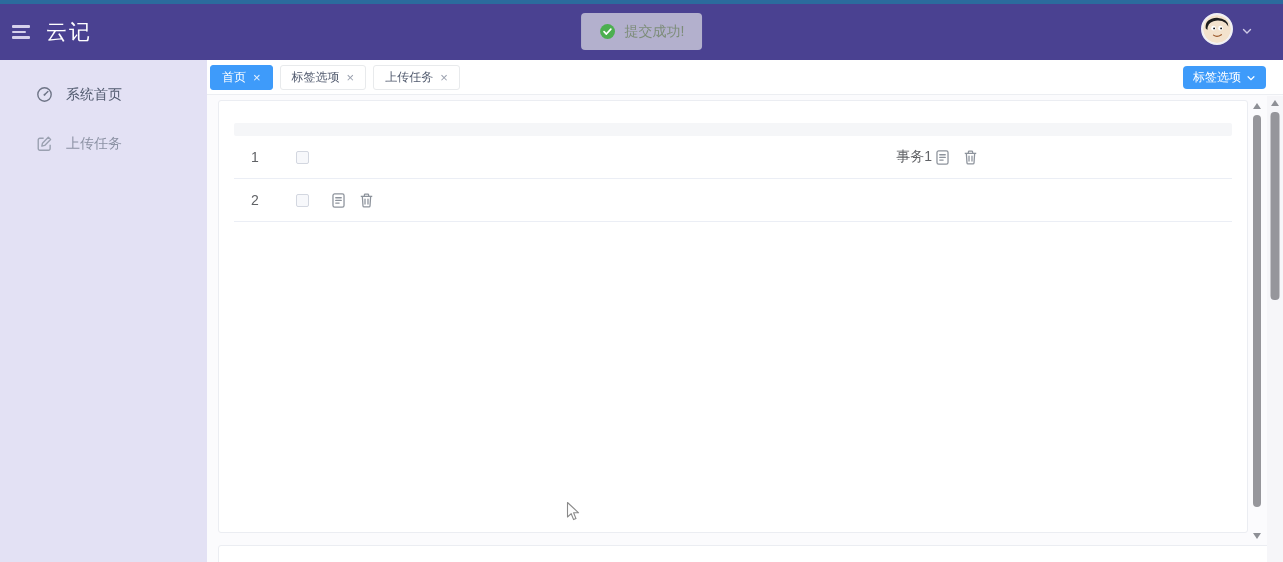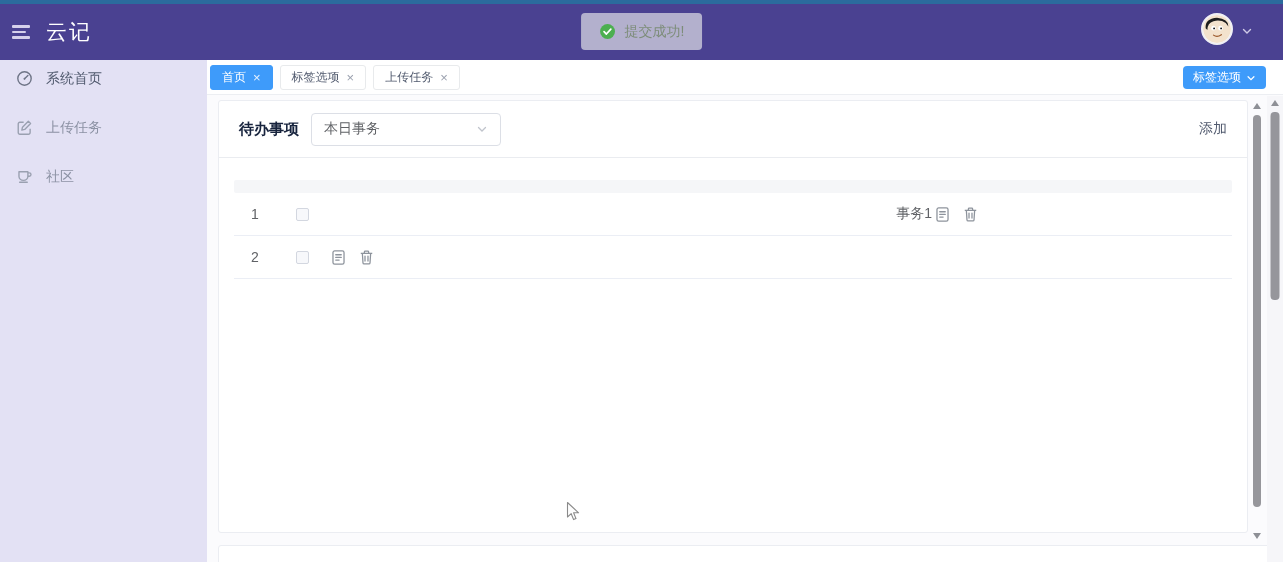--- a/index.html
+++ b/index.html
@@ -20,21 +20,21 @@
   .toast { position:absolute; left:50%; top:9px; transform:translateX(-50%);
     height:37px; padding:0 18px; display:flex; align-items:center; gap:9px;
     background:rgba(244,245,242,0.62); border-radius:4px; }
   .toast-text { font-size:14px; color:#7d8d79; }
   .user-area { position:absolute; right:30px; top:9px; display:flex; align-items:center; gap:8px; cursor:pointer; }
   .avatar { width:32px; height:32px; border-radius:50%; border:2px solid #efeff5; overflow:hidden; background:#fff; }
   .chev-white { width:12px; height:12px; }
 
   
   .sidebar { position:absolute; left:0; top:60px; width:207px; height:502px; background:#e3e1f4; padding-top:10px; }
-  .side-item { height:49px; display:flex; padding-left:16px; gap:13px; cursor:pointer; font-size:14px; color:#8c92a4; }
+  .side-item { height:49px; display:flex; align-items:center; padding-left:36px; gap:13px; cursor:pointer; font-size:14px; color:#8c92a4; }
   .side-item.active { color:#515a6e; }
   .side-item .sicon { width:17px; height:17px; display:flex; }
 
   
   .main { position:absolute; left:207px; top:60px; right:0; bottom:0; background:#fbfbfd; }
   .tabbar { position:relative; height:35px; background:#fff; border-bottom:1px solid #eceef2;
     display:flex; align-items:center; padding-left:3px; gap:7px; }
   .tab { height:25px; display:flex; align-items:center; gap:7px; padding:0 11px; font-size:12px;
     border-radius:3px; border:1px solid #e8eaec; background:#fff; color:#515a6e; cursor:pointer; }
   .tab.active { background:#3e9bfa; border-color:#3e9bfa; color:#fff; }
@@ -142,30 +142,20 @@
     </div>
     <div class="side-item">
       <span class="sicon">
         <svg width="17" height="17" viewBox="0 0 16 16" fill="none" stroke="#9aa0b0" stroke-width="1.3">
             <path d="M13.3 9.2 V12.8 a1.5 1.5 0 0 1 -1.5 1.5 H3.6 A1.5 1.5 0 0 1 2.1 12.8 V4.6 A1.5 1.5 0 0 1 3.6 3.1 H7.2"></path>
             <path d="M11.6 2.2 l2.1 2.1 L8.2 9.8 l-2.7 0.6 0.6 -2.7 Z" stroke-linejoin="round"></path>
           </svg>
       </span>
       <span>上传任务</span>
     </div>
-    <div class="side-item">
-      <span class="sicon">
-        <svg width="17" height="17" viewBox="0 0 16 16" fill="none" stroke="#9aa0b0" stroke-width="1.3">
-            <path d="M2.8 3.5 h8.4 v4.6 a4.2 3.6 0 0 1 -8.4 0 Z" stroke-linejoin="round"></path>
-            <path d="M11.2 4.6 h1.3 a1.6 1.6 0 0 1 0 3.2 h-1.4"></path>
-            <path d="M3.4 13.4 h7.2" stroke-linecap="round"></path>
-          </svg>
-      </span>
-      <span>社区</span>
-    </div>
   </aside>
 
   <div class="main">
     <div class="tabbar">
       <div class="tab active">
         <span>首页</span>
         <span class="x">×</span>
       </div>
       <div class="tab">
         <span>标签选项</span>
@@ -178,30 +168,20 @@
       <button class="tag-options-btn">
         <span>标签选项</span>
         <svg width="10" height="10" viewBox="0 0 12 12">
             <path d="M2.5 4.5 L6 8 L9.5 4.5" stroke="#fff" stroke-width="1.5" fill="none" stroke-linecap="round"></path>
           </svg>
       </button>
     </div>
 
     <div class="content">
       <div class="card">
-        <div class="card-head">
-          <span class="todo-label">待办事项</span>
-          <div class="select">
-            <span>本日事务</span>
-            <svg width="12" height="12" viewBox="0 0 12 12">
-                <path d="M2.5 4.5 L6 8 L9.5 4.5" stroke="#c0c4cc" stroke-width="1.3" fill="none" stroke-linecap="round"></path>
-              </svg>
-          </div>
-          <span class="add-link">添加</span>
-        </div>
 
         <div class="table">
           <div class="thead"></div>
 
           <div class="trow">
             <div class="col-index">1</div>
             <div class="col-check">
                 <span class="checkbox"></span>
               </div>
             <div class="col-name">事务1</div>

